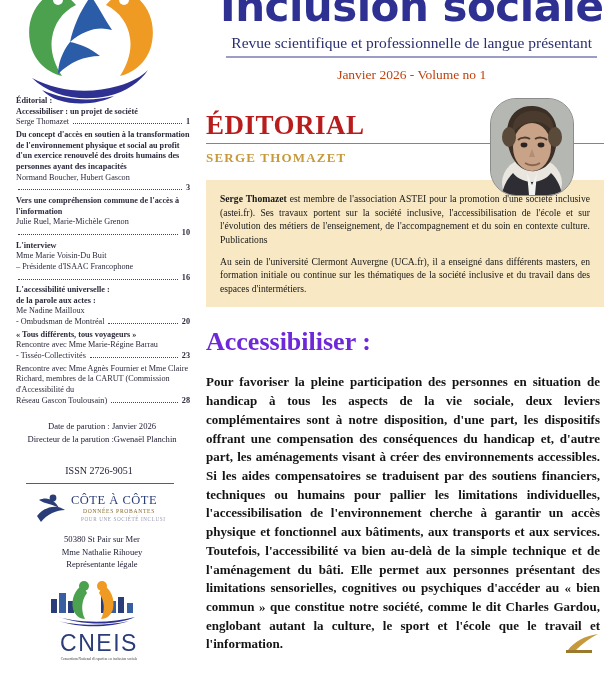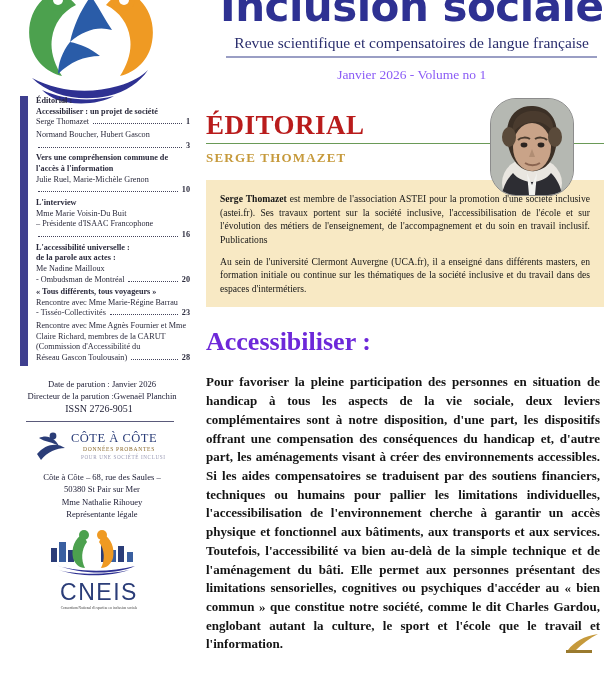--- a/index.html
+++ b/index.html
@@ -57,42 +57,42 @@
     white-space: nowrap;
   }
   .journal-rule {
     height: 2px;
     background: #9a9ec4;
     margin: 3px 6px 0 6px;
   }
   .journal-issue {
     font-family: "Liberation Serif", serif;
     font-size: 13.5px;
-    color: #8b5cf6;
+    color: #c2410c;
     margin-top: 9px;
   }
 
   
   .page-body {
     display: flex;
     align-items: flex-start;
     height: 579px;
   }
 
   
   .sidebar {
     flex: 0 0 198px;
     position: relative;
     padding-left: 0;
     box-sizing: border-box;
   }
   .toc-block {
     position: relative;
     display: flex;
-    padding-left: 20px;
+    align-items: center;
   }
   .toc-bar {
     flex: 0 0 8px;
     background: #3F3F8F;
     margin-right: 8px;
   }
   .toc-list {
     flex: 1 1 auto;
     padding-right: 8px;
   }
@@ -121,21 +121,21 @@
   .sidebar-meta {
     text-align: center;
     padding: 12px 18px 0 24px;
     font-size: 8.6px;
     line-height: 1.45;
     color: #23233a;
   }
   .issn {
     text-align: center;
     font-size: 10px;
-    margin-top: 0;
+    margin-top: 20px;
     color: #1d1d33;
   }
   .sb-rule {
     height: 1px;
     background: #5a5a7a;
     margin: 7px 24px 0 26px;
   }
 
   .cotelogo { text-align: center; margin-top: 8px; }
   .cote-addr {
@@ -268,21 +268,21 @@
       <path d="M73 10 C64 22 56 38 52 56 C66 44 80 40 94 44 C86 32 80 20 73 10 Z" fill="#2A5CA8"></path>
       <path d="M52 56 C44 66 40 78 40 88 C52 76 66 70 82 70 C72 62 62 58 52 56 Z" fill="#2A5CA8"></path>
 
       <path d="M14 92 C40 106 72 108 100 100 C114 96 124 90 130 84 C122 96 108 106 90 110 C62 116 32 110 14 92 Z" fill="#2E3192"></path>
       <path d="M24 104 C46 114 72 116 96 110 C82 118 58 120 40 114 C34 112 28 108 24 104 Z" fill="#2E3192"></path>
     </svg>
   </div>
 
   <div class="masthead-text">
     <div class="journal-title">Inclusion sociale</div>
-    <div class="journal-sub">Revue scientifique et compensatoires de langue française</div>
+    <div class="journal-sub">Revue scientifique et professionnelle de langue présentant</div>
     <div class="journal-rule"></div>
     <div class="journal-issue">Janvier 2026 - Volume no 1</div>
   </div>
 </div>
 
 <div class="page-body">
 
   <div class="sidebar">
 
     <div class="toc-block">
@@ -291,20 +291,21 @@
           <div class="toc-entry">
             <span class="toc-t">Éditorial :</span>
             <span class="toc-t">Accessibiliser : un projet de société</span>
             <div class="toc-dots-row">
               <span class="lbl">Serge Thomazet</span>
               <span class="toc-dots"></span>
               <span class="toc-pg">1</span>
             </div>
           </div>
           <div class="toc-entry">
+            <span class="toc-t">Du concept d'accès en soutien à la transformation de l'environnement physique et social au profit d'un exercice renouvelé des droits humains des personnes ayant des incapacités</span>
             <span class="toc-a">Normand Boucher, Hubert Gascon</span>
             <div class="toc-dots-row">
               <span class="toc-dots"></span>
               <span class="toc-pg">3</span>
             </div>
           </div>
           <div class="toc-entry">
             <span class="toc-t">Vers une compréhension commune de l'accès à l'information</span>
             <span class="toc-a">Julie Ruel, Marie-Michèle Grenon</span>
             <div class="toc-dots-row">
@@ -362,21 +363,20 @@
       <svg width="132" height="34" viewBox="0 0 132 34">
         <path d="M6 8 C14 4 22 8 26 16 C20 12 12 12 6 8 Z" fill="#2B3D78"></path>
         <path d="M4 24 C12 14 24 12 32 18 C24 18 14 22 8 30 Z" fill="#2B3D78"></path>
         <circle cx="20" cy="6" r="3.4" fill="#2B3D78"></circle>
         <text x="38" y="12" font-family="Liberation Serif, serif" font-size="12.5" fill="#2B3D78" letter-spacing="0.5">CÔTE À CÔTE</text>
         <text x="50" y="21" font-family="Liberation Serif, serif" font-size="5.6" fill="#8B6A2E" letter-spacing="0.7">DONNÉES PROBANTES</text>
         <text x="48" y="29" font-family="Liberation Serif, serif" font-size="5.2" fill="#9a9ab4" letter-spacing="0.6">POUR UNE SOCIÉTÉ INCLUSIVE</text>
       </svg>
     </div>
     <div class="cote-addr">
-      <div>Côte à Côte – 68, rue des Saules –</div>
       <div>50380 St Pair sur Mer</div>
       <div>Mme Nathalie Rihouey</div>
       <div>Représentante légale</div>
     </div>
 
     <div class="cneis-wrap">
       <svg width="120" height="48" viewBox="0 0 120 48">
 
         <rect x="12" y="20" width="6" height="14" fill="#2B3D78"></rect>
         <rect x="20" y="14" width="7" height="20" fill="#3a5fa0"></rect>
@@ -422,21 +422,21 @@
           <path d="M22 74 C26 80 36 83 41 83 C47 83 56 80 60 74 C66 80 70 88 71 96 L11 96 C12 88 16 80 22 74 Z" fill="#2d2d33"></path>
           <path d="M36 74 L41 86 L46 74 L44 96 L38 96 Z" fill="#f2f2ef"></path>
         </svg>
       </div>
       <div class="editorial-title">ÉDITORIAL</div>
       <div class="green-rule"></div>
       <div class="author-name">SERGE THOMAZET</div>
     </div>
 
     <div class="bio-box">
-      <p><b>Serge Thomazet</b><span> est membre de l'association ASTEI pour la promotion d'une société inclusive (astei.fr). Ses travaux portent sur la société inclusive, l'accessibilisation de l'école et sur l'évolution des métiers de l'enseignement, de l'accompagnement et du soin en travail inclusif. Publications</span></p>
+      <p><b>Serge Thomazet</b><span> est membre de l'association ASTEI pour la promotion d'une société inclusive (astei.fr). Ses travaux portent sur la société inclusive, l'accessibilisation de l'école et sur l'évolution des métiers de l'enseignement, de l'accompagnement et du soin en contexte culture. Publications</span></p>
       <p>Au sein de l'université Clermont Auvergne (UCA.fr), il a enseigné dans différents masters, en formation initiale ou continue sur les thématiques de la société inclusive et du travail dans des espaces d'intermétiers.</p>
     </div>
 
     <div class="article-title">
       <span>Accessibiliser :</span>
     </div>
 
     <div class="article-body">
       <p>Pour favoriser la pleine participation des personnes en situation de handicap à tous les aspects de la vie sociale, deux leviers complémentaires sont à notre disposition, d'une part, les dispositifs offrant une compensation des conséquences du handicap et, d'autre part, les aménagements visant à créer des environnements accessibles. Si les aides compensatoires se traduisent par des soutiens financiers, techniques ou humains pour pallier les limitations individuelles, l'accessibilisation de l'environnement cherche à garantir un accès physique et fonctionnel aux bâtiments, aux transports et aux services. Toutefois, l'accessibilité va bien au-delà de la simple technique et de l'aménagement du bâti. Elle permet aux personnes présentant des limitations sensorielles, cognitives ou psychiques d'accéder au « bien commun » que constitue notre société, comme le dit Charles Gardou, englobant autant la culture, le sport et l'école que le travail et l'information.</p>
     </div>

